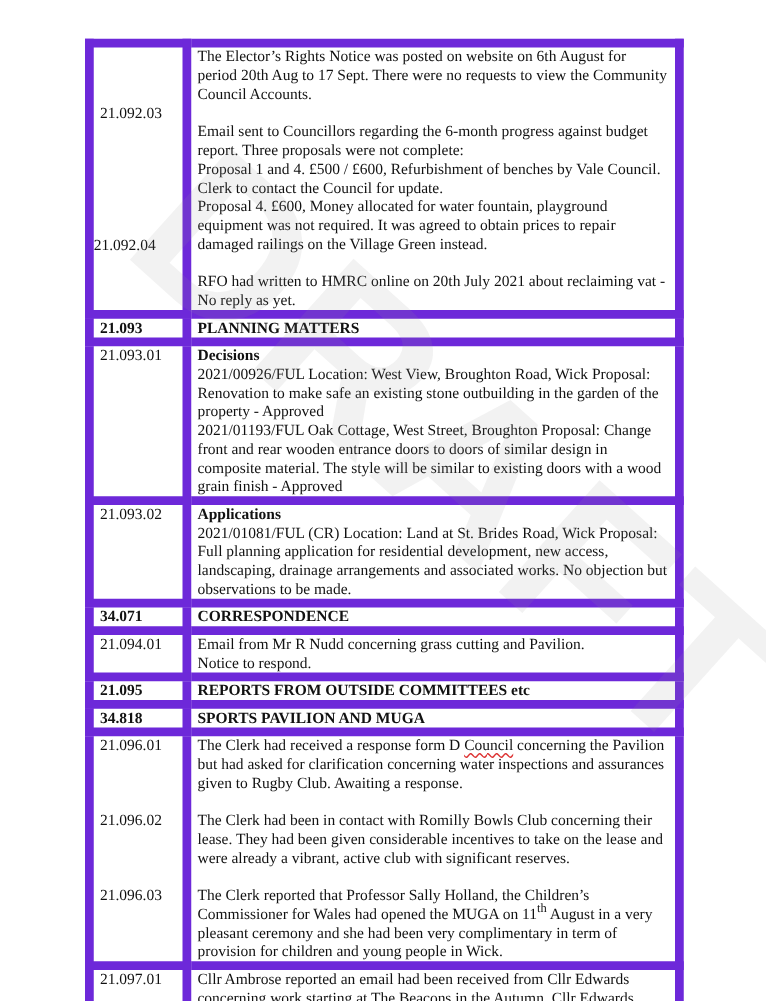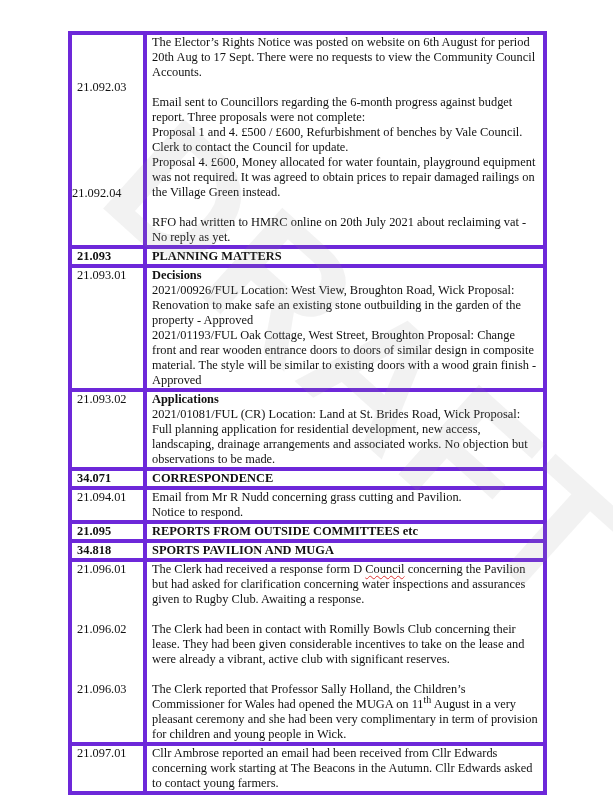--- a/index.html
+++ b/index.html
@@ -36,21 +36,21 @@
       position: absolute;
       left: 68px;
       top: 31px;
       width: 479px;
       border-collapse: collapse;
       font-size: 12.4px;
       line-height: 15px;
       z-index: 1;
     }
     table.minutes td {
-      border: 4px solid #6d28d9;
+      border: 7px solid #6d28d9;
       vertical-align: top;
       padding: 0 5px 0 5px;
     }
     td.num {
       width: 61px;
     }
     .header-row td {
       font-weight: bold;
     }
     .bold {

